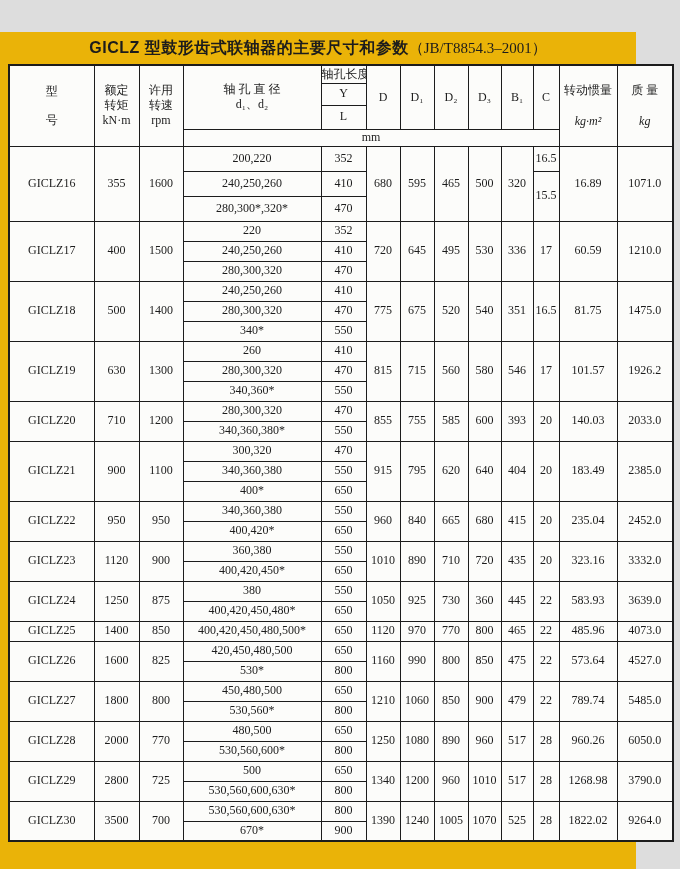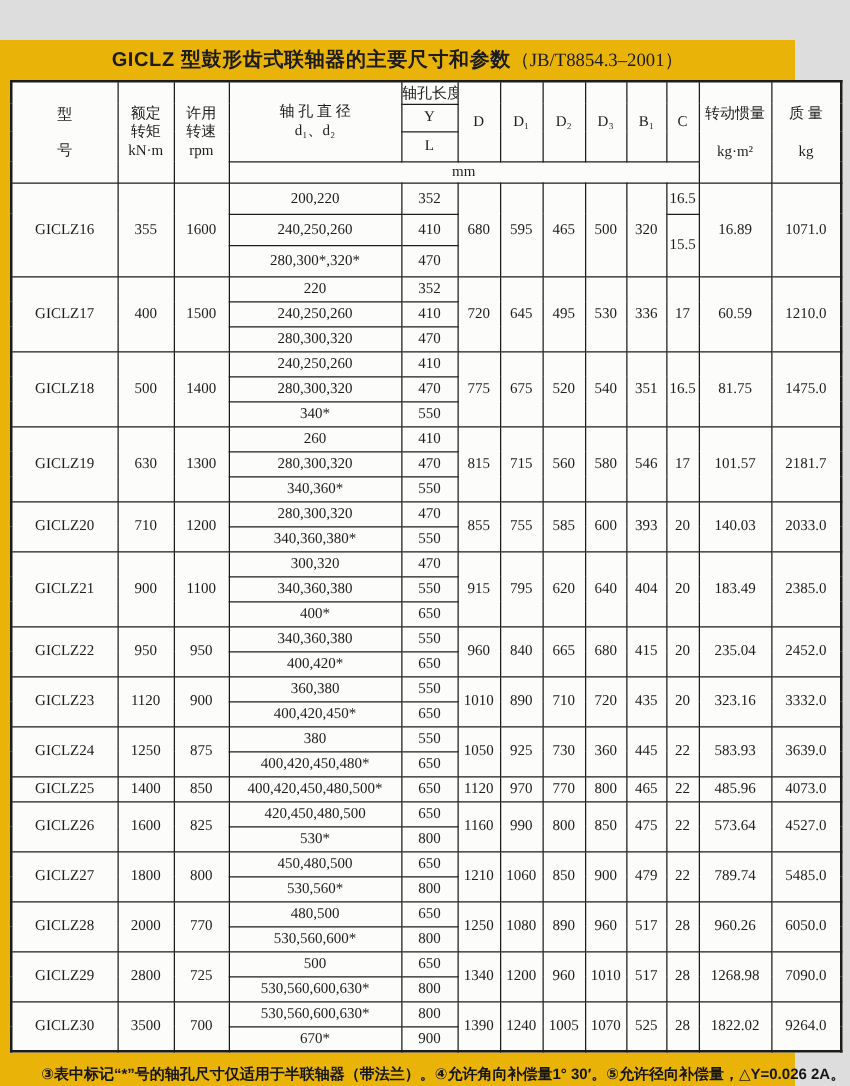--- a/index.html
+++ b/index.html
@@ -26,21 +26,21 @@
   table.spec th, table.spec td{
     border:1px solid #1c1c1c;text-align:center;vertical-align:middle;
     font-weight:normal;font-size:12px;padding:0;line-height:1.12;
     overflow:hidden;white-space:nowrap;
   }
   td.bore{text-align:left;padding-left:13px;}
   tr.h1{height:18px;} tr.h2{height:22px;} tr.h3{height:24px;} tr.h4{height:17px;}
   tbody tr{height:20px;} tbody tr.tall{height:25px;}
   th .ln{display:block;line-height:15px;}
   th .gap-big{margin-top:14px;}
-  th .gap-huge{margin-top:16px;}
+  th .gap-huge{margin-top:16px;font-style:italic;}
   .small-hd{font-size:10px;}
   .notes{
     margin-top:8px;font-family:"Liberation Sans","DejaVu Sans",sans-serif;
     font-weight:bold;font-size:12px;line-height:18px;color:#161616;
   }
   .note-line{white-space:nowrap;}
   .note-line.indent{padding-left:25px;}
 </style>
 </head>
 <body>
@@ -192,21 +192,21 @@
         <td rowspan="3">1300</td>
         <td class="bore">260</td>
         <td>410</td>
         <td rowspan="3">815</td>
         <td rowspan="3">715</td>
         <td rowspan="3">560</td>
         <td rowspan="3">580</td>
         <td rowspan="3">546</td>
         <td rowspan="3">17</td>
         <td rowspan="3">101.57</td>
-        <td rowspan="3">2181.7</td>
+        <td rowspan="3">1926.2</td>
       </tr>
       <tr>
         <td class="bore">280,300,320</td>
         <td>470</td>
       </tr>
       <tr>
         <td class="bore">340,360*</td>
         <td>550</td>
       </tr>
 
@@ -396,21 +396,21 @@
         <td rowspan="2">725</td>
         <td class="bore">500</td>
         <td>650</td>
         <td rowspan="2">1340</td>
         <td rowspan="2">1200</td>
         <td rowspan="2">960</td>
         <td rowspan="2">1010</td>
         <td rowspan="2">517</td>
         <td rowspan="2">28</td>
         <td rowspan="2">1268.98</td>
-        <td rowspan="2">7090.0</td>
+        <td rowspan="2">3790.0</td>
       </tr>
       <tr>
         <td class="bore">530,560,600,630*</td>
         <td>800</td>
       </tr>
 
       <tr>
         <td rowspan="2">GICLZ30</td>
         <td rowspan="2">3500</td>
         <td rowspan="2">700</td>
@@ -426,16 +426,15 @@
         <td rowspan="2">9264.0</td>
       </tr>
       <tr>
         <td class="bore">670*</td>
         <td>900</td>
       </tr>
     </tbody>
   </table>
 
   <div class="notes">
-    <div class="note-line indent"><span>③表中标记“*”号的轴孔尺寸仅适用于半联轴器（带法兰）。④允许角向补偿量1° 30′。⑤允许径向补偿量，△Y=0.026 2A。</span></div>
   </div>
 
 </div>
 
 </body></html>

